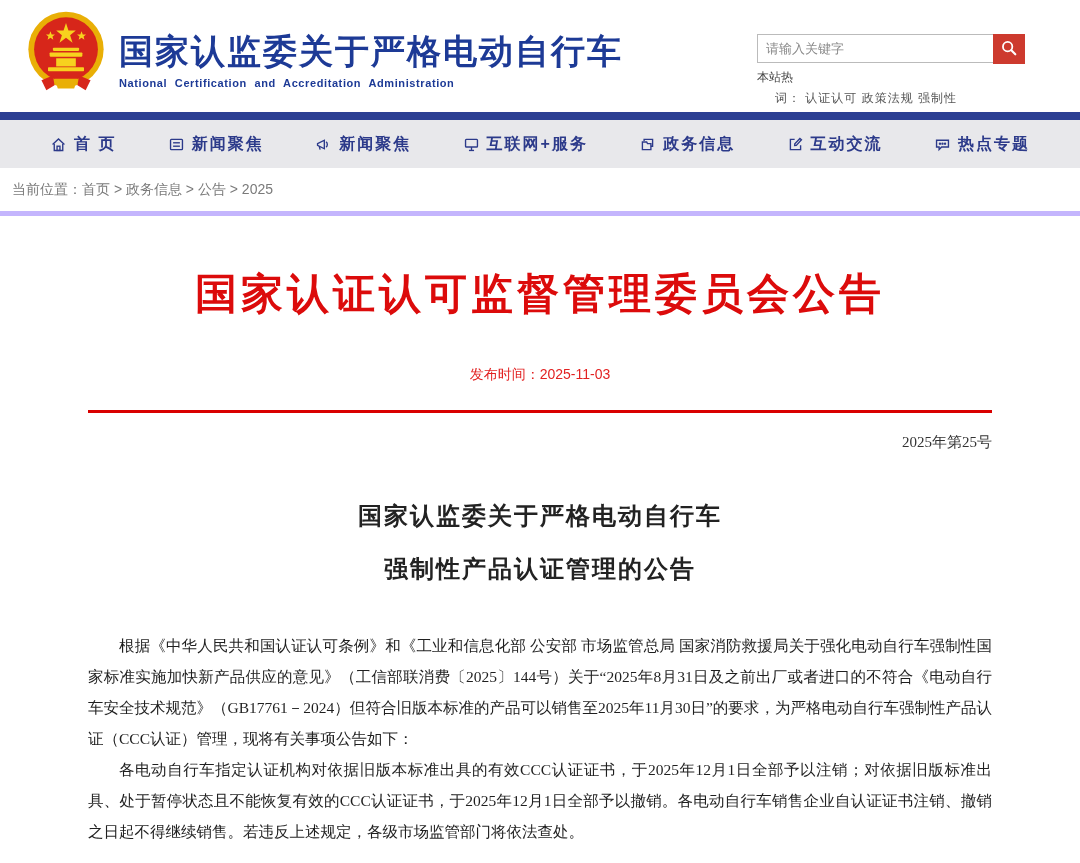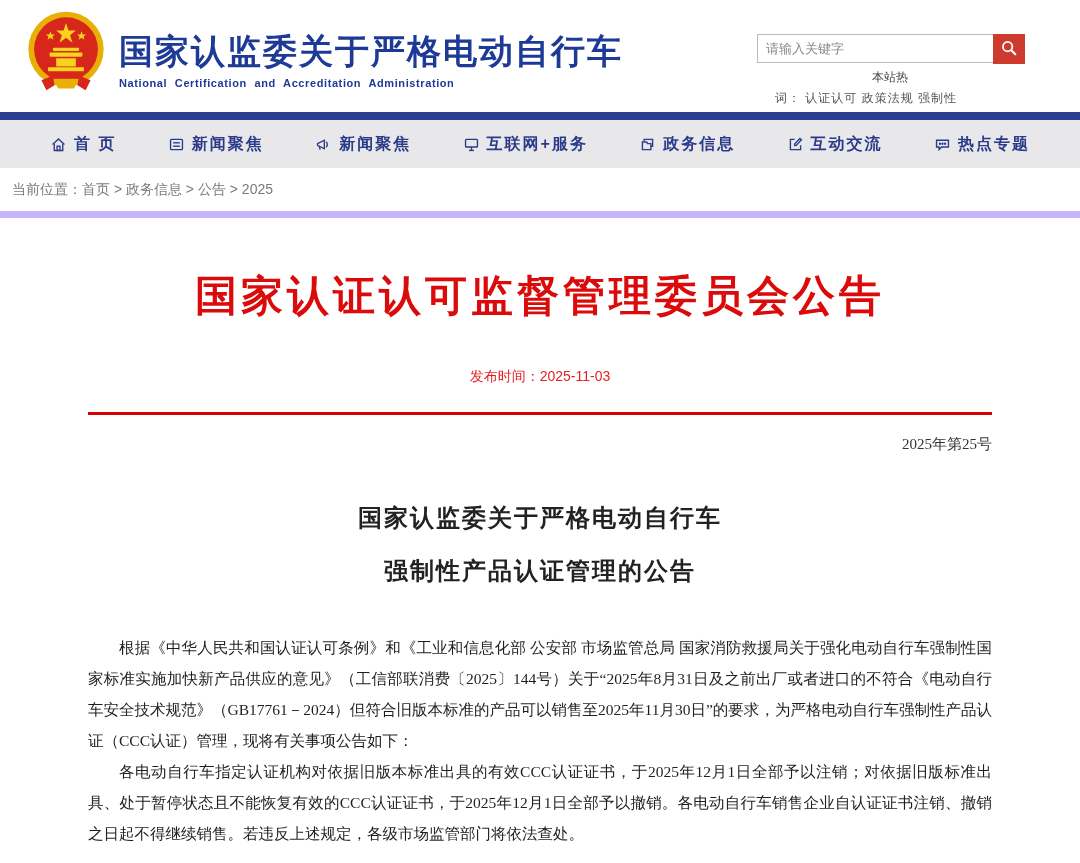--- a/index.html
+++ b/index.html
@@ -12,31 +12,31 @@
   .emblem { width:82px; height:90px; }
   .brand-text { margin-left:12px; padding-top:6px; }
   .site-title { font-size:34px; font-weight:bold; color:#1d3a96; letter-spacing:2px; line-height:40px; }
   .site-subtitle { font-size:11px; font-weight:bold; color:#1d3a96; letter-spacing:0.6px; margin-top:6px; word-spacing:4px; }
 
   .search-wrap { position:absolute; right:55px; top:34px; width:268px; }
   .search-row { display:flex; }
   .search-input { flex:1; height:29px; border:1px solid #bbbbbb; border-right:none; padding:0 8px; font-size:13px; color:#a16207; outline:none; }
   .search-input::placeholder { color:#8a8a8a; }
   .search-btn { width:32px; height:30px; background:#cd3a2e; border:none; cursor:pointer; display:flex; align-items:center; justify-content:center; }
-  .hot-line1 { text-align:center; font-size:12px; color:#444; margin-top:5px; padding-right:2px; }
+  .hot-line1 { text-align:left; font-size:12px; color:#444; margin-top:5px; padding-right:2px; }
   .hot-line2 { text-align:left; font-size:12px; color:#555; margin-top:4px; padding-left:18px; letter-spacing:1px; }
 
   
   .nav-strip { height:8px; background:#2c3f93; }
   .nav { height:48px; background:#e8e8eb; display:flex; align-items:center; justify-content:space-between; padding:0 50px; }
   .nav-item { display:flex; align-items:center; gap:7px; color:#2c3a8a; font-size:16px; font-weight:600; letter-spacing:2px; cursor:pointer; }
   .nav-item svg { display:block; }
 
   
-  .breadcrumb { padding:13px 12px 12px; font-size:14px; color:#7a7a7a; border-bottom:7px solid #c4b5fd; cursor:pointer; }
+  .breadcrumb { padding:13px 12px 12px; font-size:14px; color:#7a7a7a; border-bottom:5px solid #c4b5fd; cursor:pointer; }
 
   
   .article { padding:0 88px 30px; font-family:"Liberation Serif", serif; }
   .article-title { margin-top:50px; text-align:center; font-size:42px; font-weight:bold; color:#dc0b0b; letter-spacing:4px; }
   .publish-line { margin-top:44px; text-align:center; font-size:14px; color:#e22222; font-family:"Liberation Sans", sans-serif; }
   .red-rule { margin-top:26px; border:none; border-top:3px solid #d90000; }
   .doc-number { margin-top:20px; text-align:right; font-size:15px; color:#333; }
   .subtitle { margin-top:38px; text-align:center; font-size:24px; font-weight:bold; color:#222; letter-spacing:2px; line-height:53px; }
   .body-text { margin-top:34px; }
   .body-text p { font-size:15.5px; color:#1f1f1f; line-height:31px; text-indent:2em; text-align:justify; }

